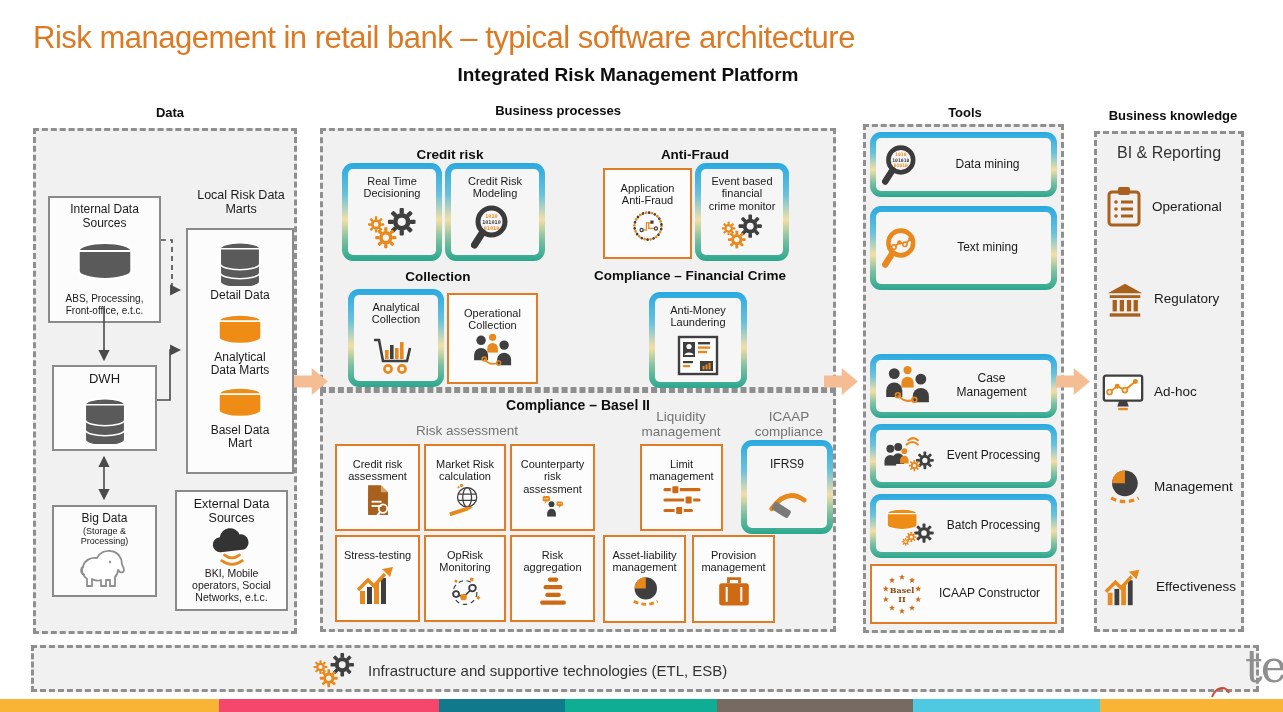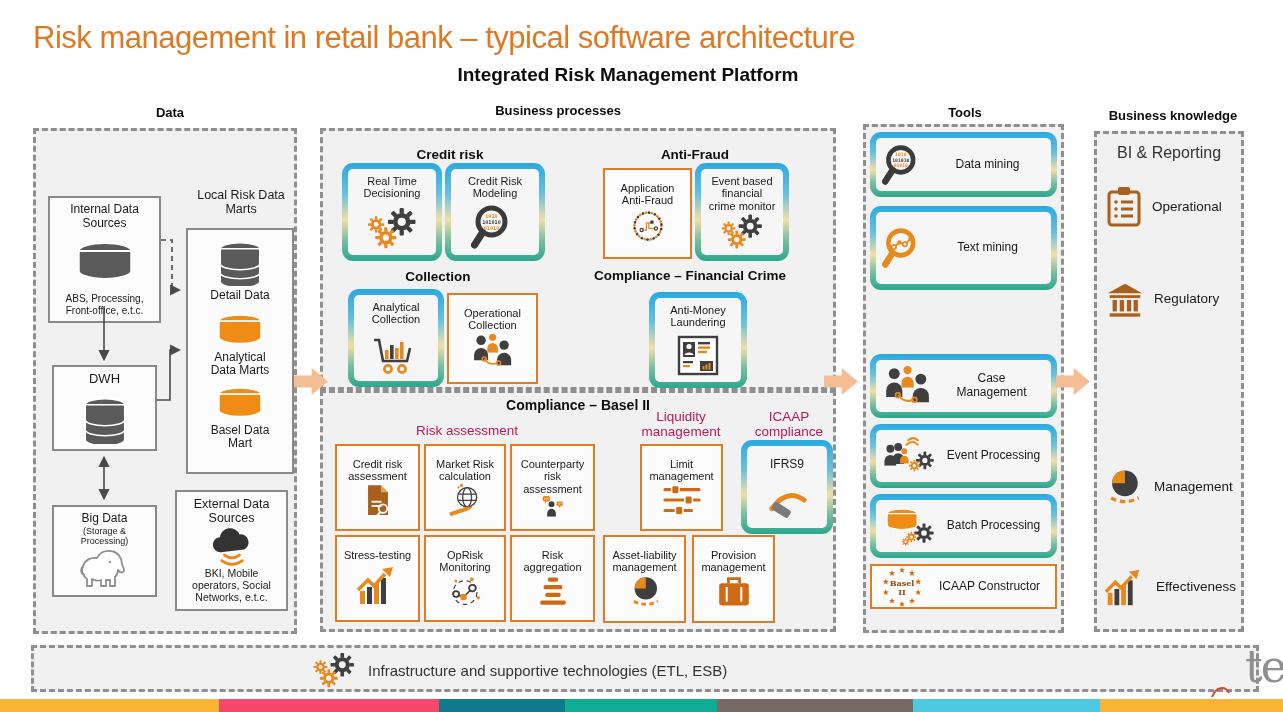--- a/index.html
+++ b/index.html
@@ -8,21 +8,21 @@
   .panel{border:3px dashed #8f8f8f;background:#f1f1f1;}
   .wbox{background:#fcfcfc;border:2px solid #8a8a8a;display:flex;flex-direction:column;align-items:center;justify-content:space-between;padding:5px 2px;}
   .obox{background:#fcfcfc;border:2px solid #e07c26;display:flex;flex-direction:column;align-items:center;justify-content:space-between;padding:12px 2px;}
   .gbox{padding:6px;border-radius:11px;background:linear-gradient(180deg,#29a9e0 0%,#68c2dd 32%,#f2dfa6 58%,#7cc0a2 78%,#2aa78e 100%);}
   .gin{background:#f6f6f6;border-radius:5px;width:100%;height:100%;box-sizing:border-box;display:flex;flex-direction:column;align-items:center;justify-content:space-between;padding:6px 2px 4px;}
   .tool .gin,.tool.obox{flex-direction:row;justify-content:flex-start;gap:4px;padding:3px 6px;}
   .tool .lbl{flex:1;font-size:12px;}
   .lbl{white-space:pre-line;text-align:center;font-size:11px;line-height:1.13;color:#1a1a1a;}
   .lbl12{font-size:12px;}
   .h{font-weight:bold;font-size:13.5px;text-align:center;color:#0d0d0d;white-space:pre-line;}
-  .sh{font-size:13.5px;text-align:center;color:#be185d;white-space:pre-line;}
+  .sh{font-size:13.5px;text-align:center;color:#737373;white-space:pre-line;}
   .cap{font-size:10px;line-height:1.15;}
   #title{font-size:31px;font-weight:normal;letter-spacing:-0.5px;}
   #subtitle{font-size:19px;font-weight:bold;color:#0d0d0d;text-align:center;}
   .seclabel{font-weight:bold;font-size:13px;color:#0d0d0d;text-align:center;}
   .blockarrow{clip-path:polygon(0 28%,52% 28%,52% 0,100% 50%,52% 100%,52% 72%,0 72%);background:#f5bd93;}
   .bk-item{display:flex;align-items:center;gap:8px;}
   .bk-item .lbl{font-size:13.5px;text-align:left;}
   #stripe{left:0;top:699px;width:1283px;height:13px;display:flex;}
   #stripe div{height:100%;}
   #watermark{font-family:"DejaVu Serif",serif;font-size:44px;color:#8f8f8f;letter-spacing:-2px;}
@@ -476,21 +476,21 @@
     <div class="gin">
       <svg width="56" height="44" viewBox="0 0 64 48">
         <use href="#cyl" width="42" height="26" x="2" y="4" color="#ef8c16"></use>
         <use href="#gear" width="24" height="24" x="36" y="20" color="#3f3f3f"></use>
         <use href="#gear" width="13" height="13" x="27" y="30" color="#e8891d"></use>
         <use href="#gear" width="10" height="10" x="22" y="37" color="#e8891d"></use>
       </svg>
       <div class="lbl">Batch Processing</div>
     </div>
   </div>
-  <div class="b obox tool" style="left:870px;top:564px;width:187px;height:45px">
+  <div class="b obox tool" style="left:870px;top:564px;width:187px;height:60px">
     <svg width="48" height="46" viewBox="0 0 48 44">
       <g color="#cf6a14">
         <use href="#star" width="7" height="7" x="20.5" y="1.5"></use>
         <use href="#star" width="7" height="7" x="30.5" y="4.7"></use>
         <use href="#star" width="7" height="7" x="36.7" y="13.2"></use>
         <use href="#star" width="7" height="7" x="36.7" y="23.8"></use>
         <use href="#star" width="7" height="7" x="30.5" y="32.3"></use>
         <use href="#star" width="7" height="7" x="20.5" y="35.5"></use>
         <use href="#star" width="7" height="7" x="10.5" y="32.3"></use>
         <use href="#star" width="7" height="7" x="4.3" y="23.8"></use>
@@ -531,20 +531,33 @@
         <rect x="9" y="21" width="4.5" height="12"></rect>
           <rect x="16.5" y="21" width="4.5" height="12"></rect>
         <rect x="24" y="21" width="4.5" height="12"></rect>
           <rect x="31" y="21" width="4.5" height="12"></rect>
         <rect x="6" y="35" width="32" height="3.5"></rect>
       </g>
     </svg>
     <div class="lbl">Regulatory</div>
   </div>
 
+  <div class="b bk-item" style="left:1100px;top:371px;width:140px">
+    <svg width="46" height="42" viewBox="0 0 48 42">
+      <rect x="4" y="4" width="40" height="26" rx="2" fill="#fff" stroke="#3f3f3f" stroke-width="2.4"></rect>
+      <path d="M10 21l8-6 8 4 11-9" stroke="#e8891d" stroke-width="2" fill="none"></path>
+      <circle cx="10" cy="21" r="2.6" fill="#f1f1f1" stroke="#e8891d" stroke-width="1.8"></circle>
+      <circle cx="18" cy="15" r="2.6" fill="#e8891d"></circle>
+      <circle cx="26" cy="19" r="2.6" fill="#f1f1f1" stroke="#e8891d" stroke-width="1.8"></circle>
+      <circle cx="37" cy="10" r="2.6" fill="#e8891d"></circle>
+      <path d="M20 30h8l2 6H18z" fill="#3f3f3f"></path>
+      <rect x="19" y="37.5" width="10" height="2.5" fill="#e8891d"></rect>
+    </svg>
+    <div class="lbl">Ad-hoc</div>
+  </div>
 
   <div class="b bk-item" style="left:1102px;top:466px;width:140px">
     <svg width="44" height="42" viewBox="0 0 48 44">
         <use href="#pie" width="48" height="44"></use>
       </svg>
     <div class="lbl">Management</div>
   </div>
 
   <div class="b bk-item" style="left:1102px;top:565px;width:140px">
     <svg width="46" height="44" viewBox="0 0 48 44">

